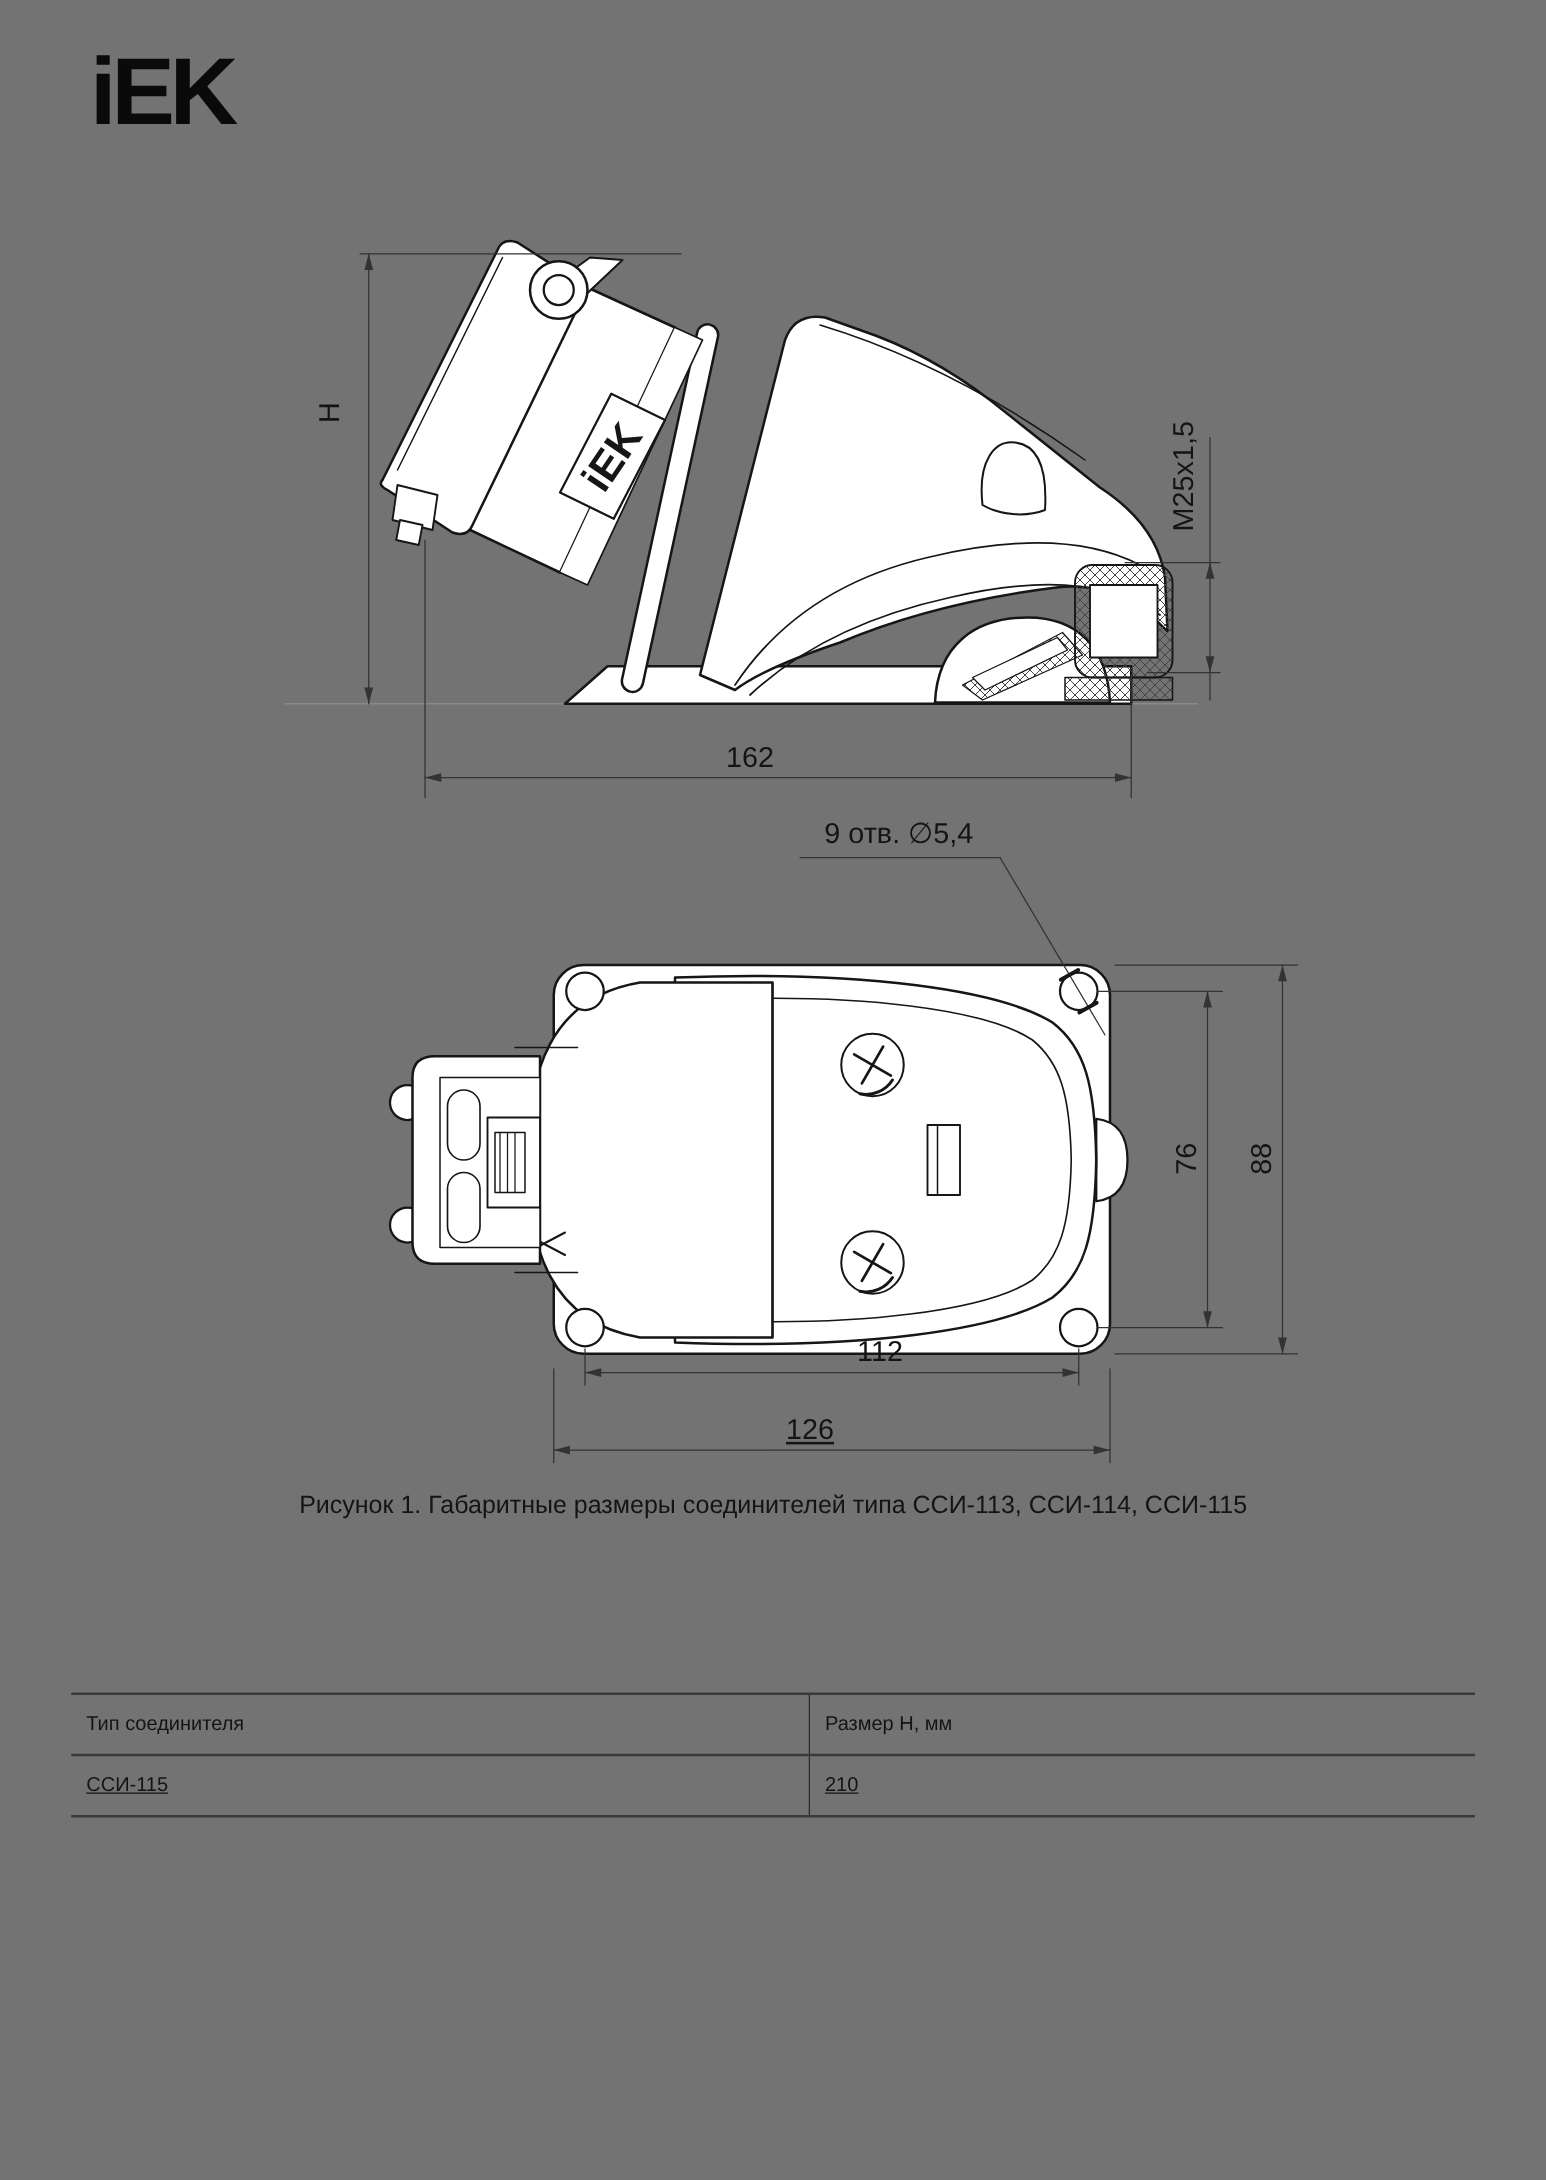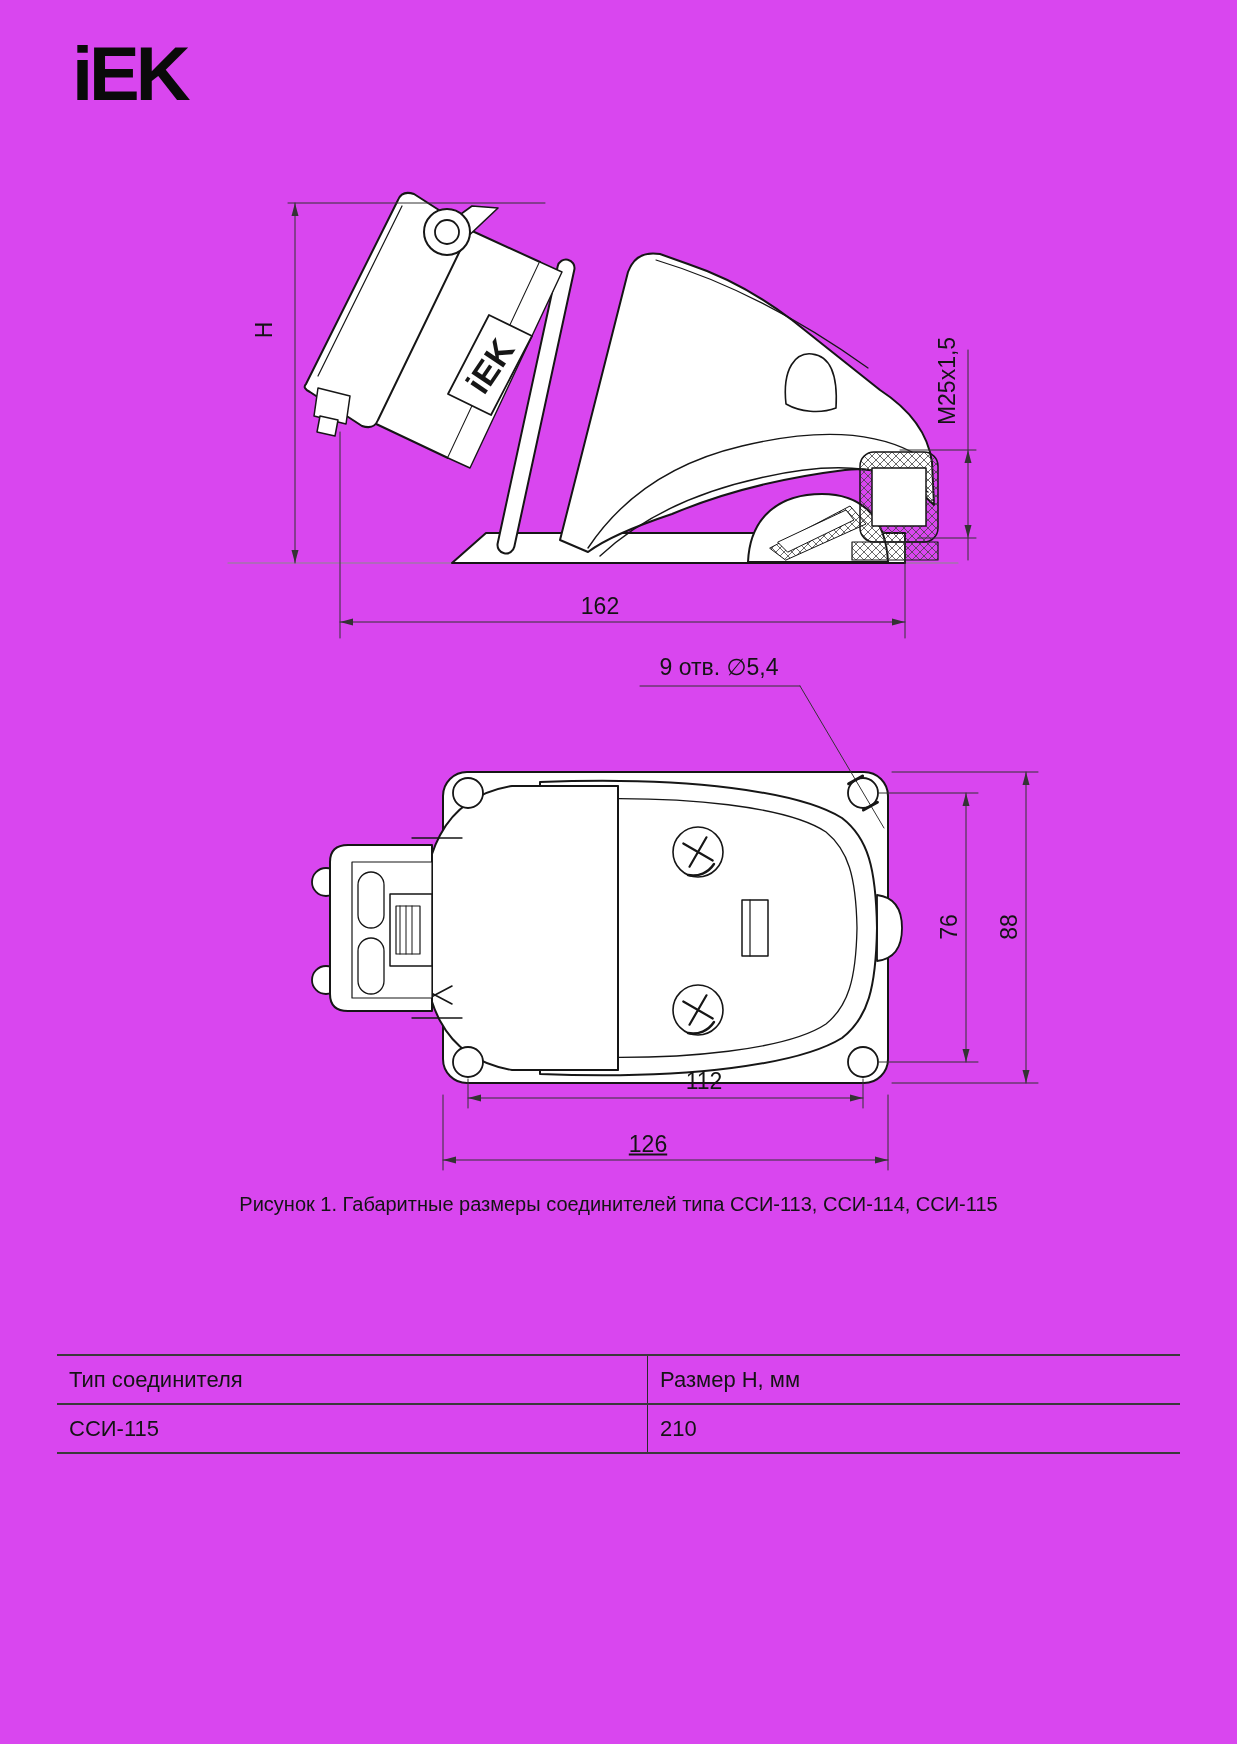--- a/index.html
+++ b/index.html
@@ -1,44 +1,44 @@
 <!DOCTYPE html>
 <html><head>
 <meta charset="utf-8">
 <style>
   html,body { margin:0; padding:0; background:#ffffff; }
   #page {
-    position:relative; width:1237px; height:1744px; background:#d946ef;
+    position:relative; width:1237px; height:1744px; background:#737373;
     font-family:"Liberation Sans", sans-serif; color:#111;
     overflow:hidden;
   }
   .logo {
     position:absolute; left:72px; top:30px;
     font-size:76px; font-weight:900; letter-spacing:-4px; color:#0a0a0a;
   }
   svg.draw { position:absolute; left:0; top:0; }
   .dim-label {
     position:absolute; font-size:23px; color:#141414; white-space:nowrap;
     transform:translate(-50%,-50%);
   }
   .dim-label.rot { transform:translate(-50%,-50%) rotate(-90deg); }
   .caption {
     position:absolute; left:0; top:1193px; width:1237px;
     text-align:center; font-size:20px; color:#141414;
   }
   table.spec {
     position:absolute; left:57px; top:1354px; width:1123px;
-    border-collapse:collapse; font-size:22px; color:#141414;
+    border-collapse:collapse; font-size:16px; color:#141414;
     table-layout:fixed;
   }
   table.spec td {
     height:47px; padding:0 0 0 12px; vertical-align:middle;
     border-top:2px solid #3a3a3a;
   }
-  table.spec tr:last-child td { border-bottom:2px solid #3a3a3a; }
+  table.spec tr:last-child td { border-bottom:2px solid #3a3a3a;text-decoration:underline; }
   table.spec td.c1 { width:578px; border-right:1.5px solid #2a2a2a; }
 </style>
 </head>
 <body>
 
 <div id="page">
 
   <div class="logo">iEK</div>
 
   <svg class="draw" width="1237" height="1744" viewBox="0 0 1237 1744">

